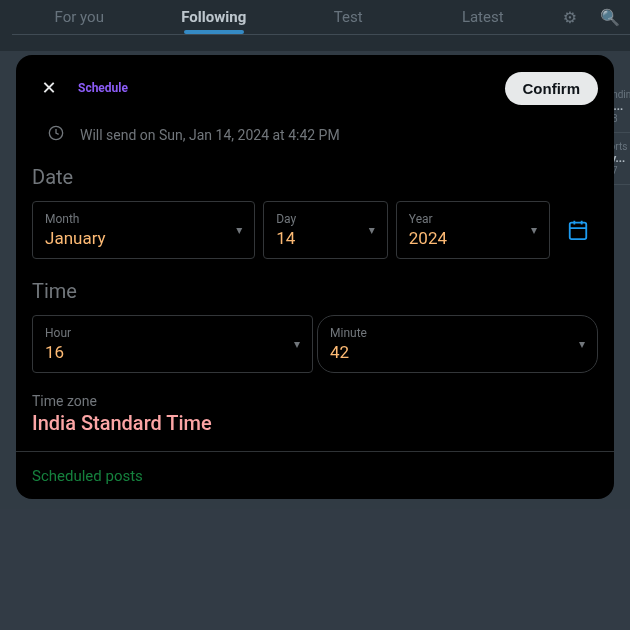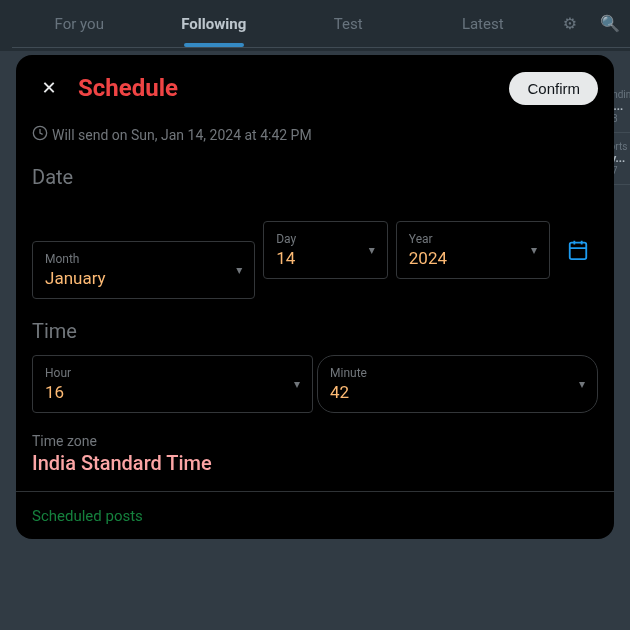--- a/index.html
+++ b/index.html
@@ -18,21 +18,21 @@
       top: 0; left: 0;
       width: 630px;
       height: 630px;
       background: #000;
     }
 
     
     .top-nav {
       position: absolute;
       top: 0; left: 12px; right: 0;
-      height: 48px;
+      height: 35px;
       display: flex;
       align-items: center;
       border-bottom: 1px solid #2f3336;
       z-index: 1;
     }
     .nav-item {
       flex: 1;
       display: flex;
       align-items: center;
       justify-content: center;
@@ -139,41 +139,41 @@
       justify-content: center;
       border-radius: 50%;
       cursor: pointer;
       color: #e7e9ea;
       font-size: 18px;
       background: transparent;
       border: none;
     }
 
     .modal-title {
-      color: #ef4444;
-      font-size: 24px;
+      color: #8b5cf6;
+      font-size: 12px;
       font-weight: 700;
     }
     .confirm-btn {
       background: #e7e9ea;
       color: #0f1419;
       border: none;
       border-radius: 20px;
       padding: 8px 18px;
       font-size: 15px;
-      font-weight: 400;
+      font-weight: 700;
       cursor: pointer;
     }
 
     
     .will-send-row {
       display: flex;
       align-items: center;
-      gap: 4px;
-      padding: 8px 16px 12px 16px;
+      gap: 16px;
+      padding: 8px 16px 12px 32px;
       color: #71767b;
       font-size: 14px;
     }
     .clock-icon {
       font-size: 16px;
       color: #71767b;
     }
 
     
     .section-label {
@@ -212,21 +212,21 @@
     }
     .select-value {
       color: #fdba74;
       font-size: 17px;
     }
     .select-arrow {
       color: #71767b;
       font-size: 12px;
       margin-left: 8px;
     }
-    .month-box { flex: 2; margin-top: 40px; }
+    .month-box { flex: 2; }
     .day-box { flex: 1; }
     .year-box { flex: 1.3; }
 
     .calendar-icon-btn {
       width: 40px;
       height: 40px;
       display: flex;
       align-items: center;
       justify-content: center;
       color: #1d9bf0;

